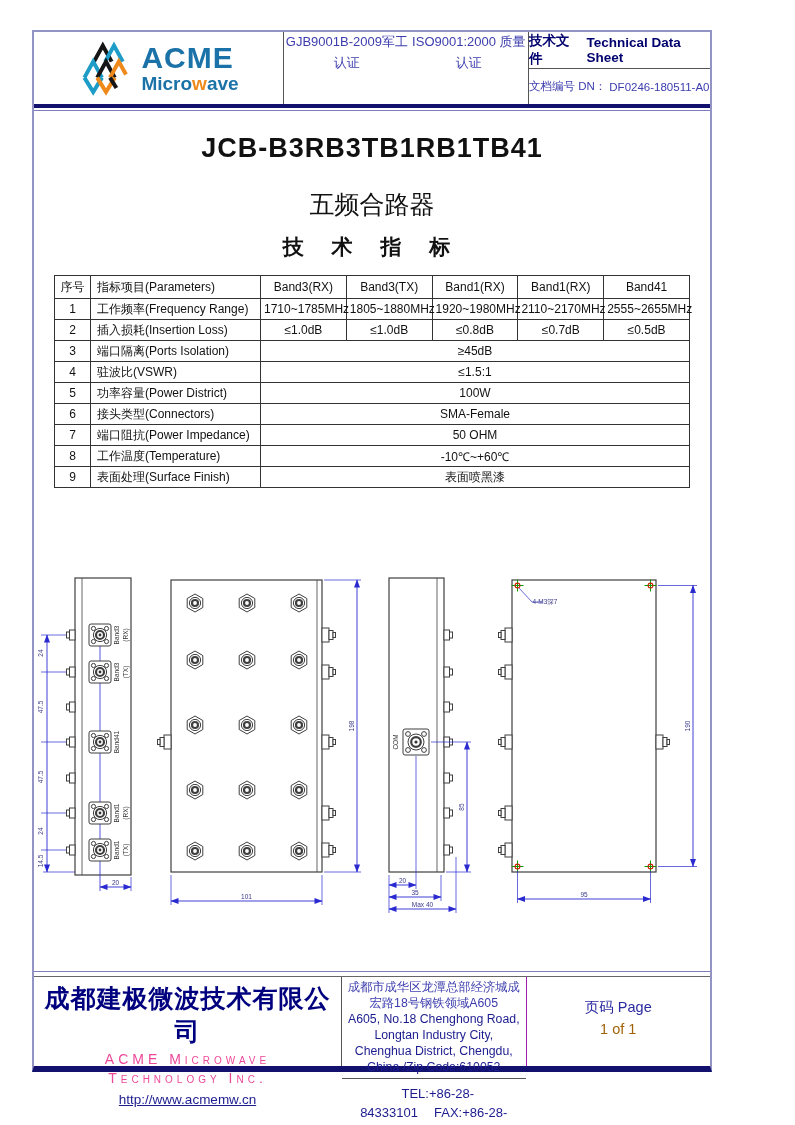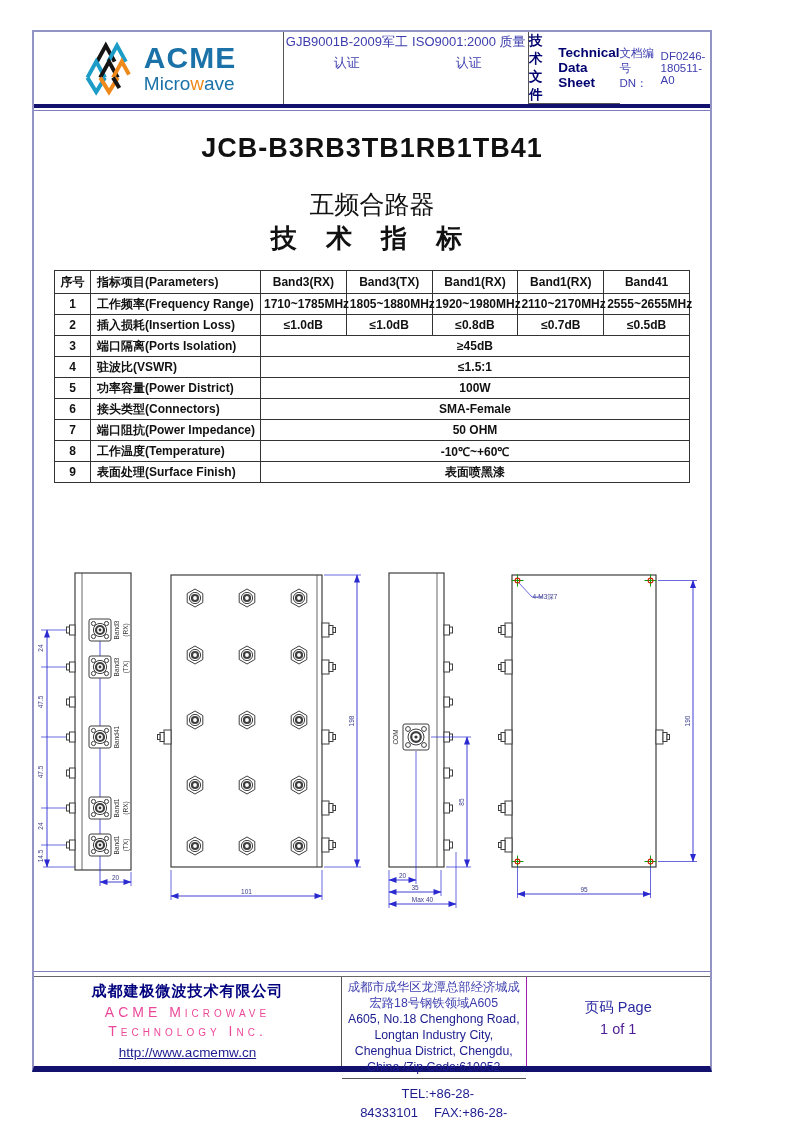--- a/index.html
+++ b/index.html
@@ -12,63 +12,63 @@
   .frame {
     position:absolute; left:32px; top:30px; width:680px;
     border:2px solid #9494c4; border-bottom:6px solid #12126e; background:#fff;
   }
   
   .hdr { display:flex; height:76px; border-bottom:4px solid #12126e; }
   .hdr-logo { width:250px; border-right:1px solid #555; display:flex; align-items:center; justify-content:center; gap:7px; }
   .logo-mark { width:56px; height:56px; }
   .logo-text { line-height:1; }
   .logo-brand { font-size:30px; font-weight:bold; color:#1b72a8; letter-spacing:1px; }
-  .logo-sub { font-size:19px; font-weight:normal; color:#1b72a8; margin-top:1px; }
+  .logo-sub { font-size:19px; font-weight:bold; color:#1b72a8; margin-top:1px; }
   .logo-sub .w { color:#ef8a1a; }
   .hdr-cert { width:245px; border-right:1px solid #555; display:flex; justify-content:space-between; text-align:center; color:#3c3cae; font-size:13px; line-height:1.6; }
-  .hdr-doc { flex:1; display:flex; flex-direction:row; }
+  .hdr-doc { flex:1; display:flex; flex-direction:column; }
   .hdr-doc-top { flex:1; border-bottom:1px solid #555; display:flex; align-items:center; justify-content:center; gap:8px; color:#00006e; font-weight:bold; font-size:13.5px; }
-  .hdr-doc-bot { flex:1; display:flex; align-items:center; justify-content:space-between; color:#3c3cae; font-size:11.5px; gap:3px; }
+  .hdr-doc-bot { flex:1; display:flex; align-items:center; justify-content:flex-start; color:#3c3cae; font-size:11.5px; gap:3px; }
   
   .content { margin-top:2px; border-top:1px solid #7d7dbb; border-bottom:1px solid #7d7dbb; height:862px; overflow:hidden; }
   .title-model { text-align:center; font-size:27px; font-weight:bold; margin-top:22px; letter-spacing:1px; }
   .title-cn { text-align:center; font-size:25px; margin-top:24px; }
-  .title-sec { text-align:center; font-size:26px; font-weight:bold; letter-spacing:11px; }
+  .title-sec { text-align:center; font-size:21px; font-weight:bold; letter-spacing:11px; margin-top:12px; }
   table.spec { border-collapse:collapse; margin:14px 20px 0; width:calc(100% - 40px); font-size:12px; table-layout:fixed; }
-  .spec th, .spec td { border:1px solid #333; text-align:center; padding:1px 3px; font-weight:bold; height:21px; }
+  .spec th, .spec td { border:1px solid #333; text-align:center; padding:1px 3px; font-weight:normal; height:21px; }
   .spec thead th { height:23px; }
   .spec .param { text-align:left; padding-left:6px; }
   
   svg.drawing { display:block; margin:72px auto 0; }
   .drawing .body { fill:#fff; stroke:#3f3f3f; stroke-width:1.2; }
   .drawing .edge { stroke:#3f3f3f; stroke-width:0.8; }
   .drawing .part { fill:#fff; stroke:#3f3f3f; stroke-width:1; }
   .drawing .thick { stroke-width:2.2; }
   .drawing .dim { stroke:#2a2ad0; stroke-width:0.9; fill:none; }
   .drawing .ext { stroke:#2a2ad0; stroke-width:0.7; fill:none; }
   .drawing .cl  { stroke:#2a2ad0; stroke-width:0.8; }
   .drawing .grn { stroke:#089e08; stroke-width:1; }
   .drawing .red { fill:none; stroke:#cc2200; stroke-width:1.1; }
   .drawing .dt { font-size:6.5px; fill:#3a3a8a; text-anchor:middle; font-family:"Liberation Sans",sans-serif; }
   .drawing .pl { font-size:6.5px; fill:#333; text-anchor:middle; font-family:"Liberation Sans",sans-serif; }
   
   .ftr { display:flex; margin-top:4px; border-top:1.5px solid #666; height:90px; }
   .ft-left { width:308px; border-right:1px solid #555; text-align:center; padding-top:5px; }
-  .ft-company-cn { color:#00007f; font-size:15px; font-weight:bold; letter-spacing:1px; }
+  .ft-company-cn { color:#00007f; font-size:25px; font-weight:bold; letter-spacing:1px; }
   .ft-company-en { color:#ec4899; font-size:14px; font-weight:normal; letter-spacing:4px; font-variant:small-caps; line-height:1.35; margin-top:2px; }
   .ft-site { margin-top:2px; }
   .ft-site a { color:#1c1c8f; font-size:13.5px; font-weight:normal; text-decoration:underline; }
   .ft-mid { flex:1; display:flex; flex-direction:column; color:#1c1c8f; border-right:1px solid #a21caf; }
   .ft-addr { border-bottom:1px solid #555; font-size:12.3px; text-align:center; padding:3px 2px 2px; line-height:1.3; }
   .addr-cn { color:#3c3cae; }
   .ft-contact { flex:1; text-align:center; font-size:13px; padding-top:6px; line-height:1.45; }
   .ft-contact a { color:#2a2ad0; text-decoration:underline; font-size:12.5px; }
   .tel-fax span { margin:0 8px; }
   .ft-right { flex:1; text-align:center; color:#2a2aa0; font-size:14.5px; padding-top:20px; line-height:1.5; }
-  .page-num { color:#4c1d95; }
+  .page-num { color:#a16207; }
 </style>
 </head>
 <body>
 
 <div class="frame">
 
   <div class="hdr">
     <div class="hdr-logo">
       <svg class="logo-mark" viewBox="0 0 70 70">
         <g fill="none" stroke-width="5" stroke-linecap="butt">

